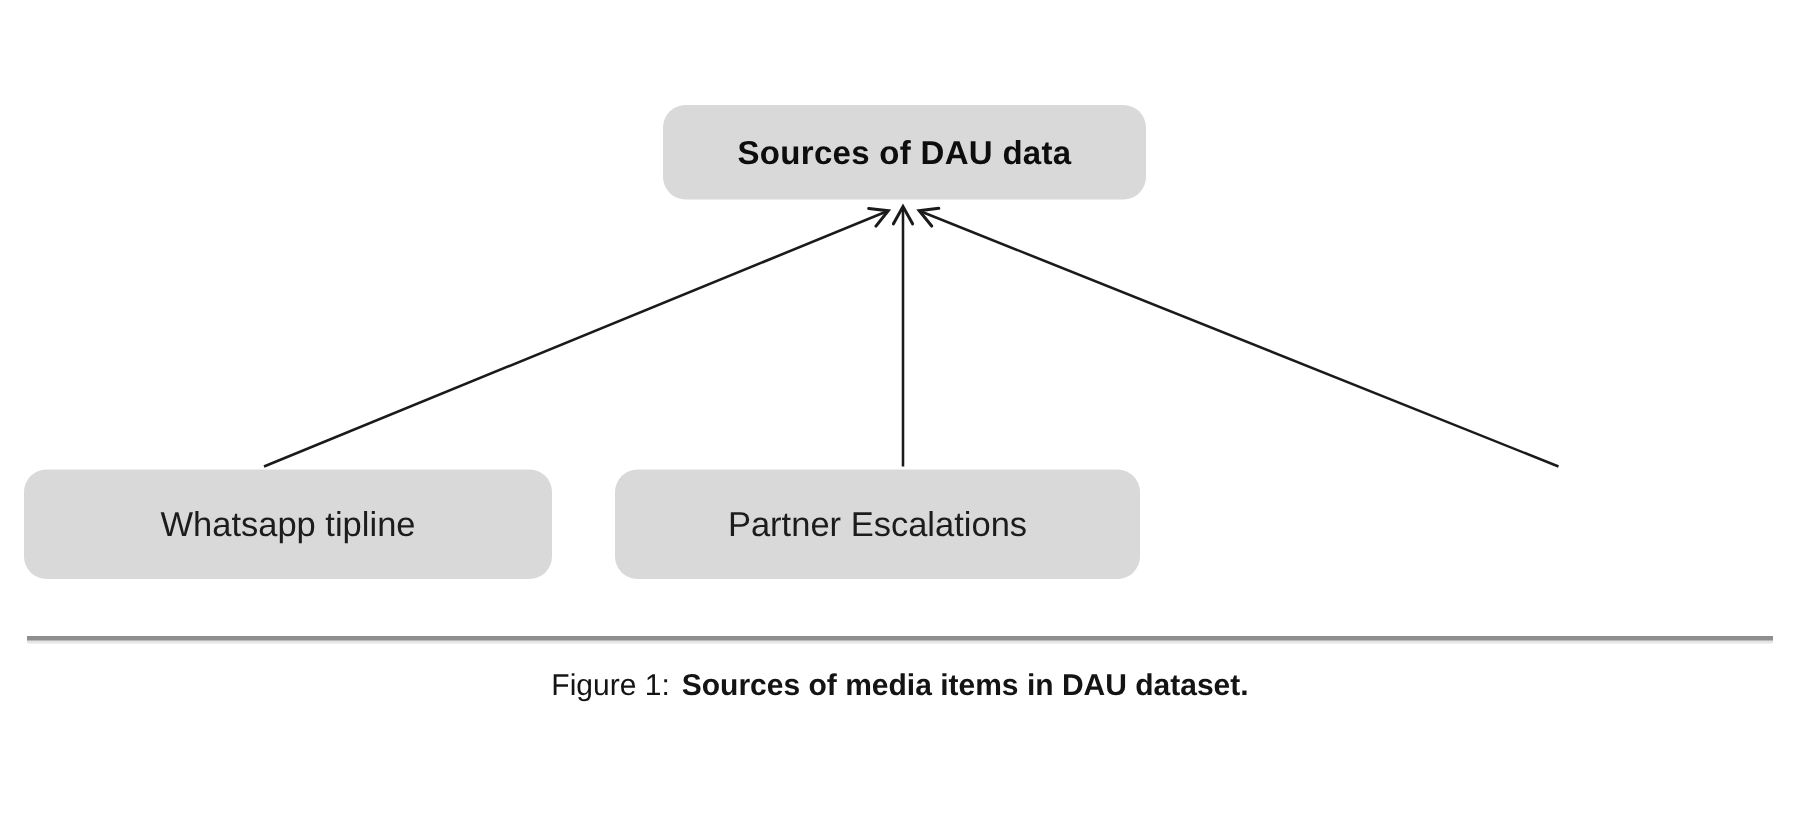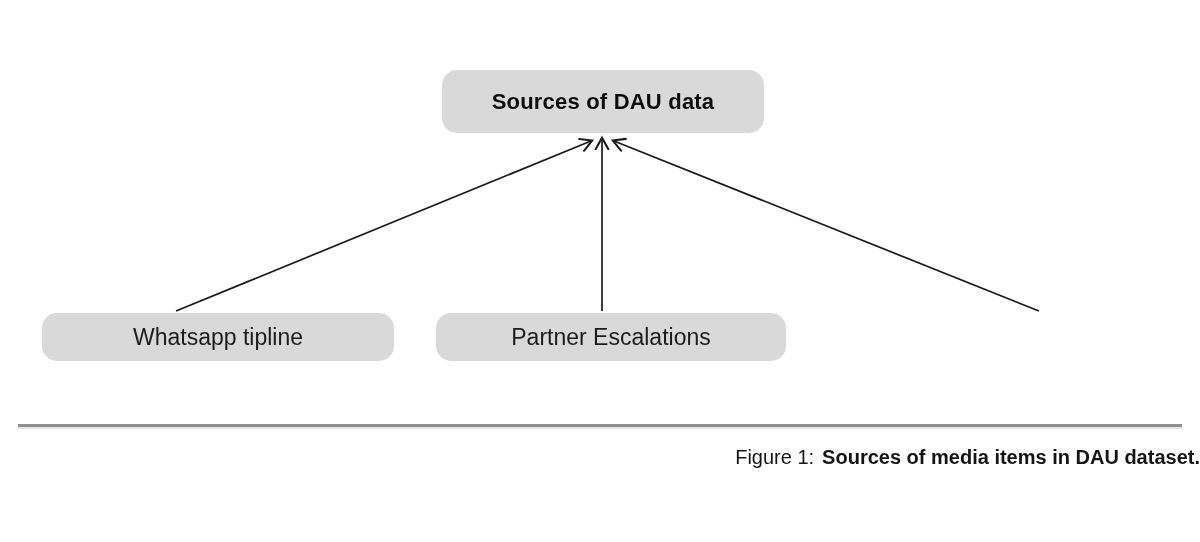--- a/index.html
+++ b/index.html
@@ -32,25 +32,24 @@
   .node.root {
     left: 442px; top: 70px;
     width: 322px; height: 63px;
     font-size: 22px;
     font-weight: 700;
     color: #0d0d0d;
     letter-spacing: 0.2px;
   }
   .node.leaf {
     top: 313px;
-    height: 48px;
+    height: 73px;
     font-size: 23px;
     font-weight: 400;
     color: #1c1c1c;
-    margin-left: 26px;
   }
   .node.leaf-0 { left: 16px;  width: 352px; }
   .node.leaf-1 { left: 410px; width: 350px; }
   .node.leaf-2 { left: 827px; width: 352px; }
   .arrows {
     position: absolute;
     left: 0; top: 0;
     width: 1200px; height: 542px;
     pointer-events: none;
   }
@@ -68,21 +67,21 @@
     position: absolute;
     left: 18px; top: 424px;
     width: 1164px; height: 3px;
     background: var(--rule, #8f8f8f);
     box-shadow: 0 2px 0 rgba(0,0,0,0.10);
   }
   .caption {
     position: absolute;
     left: 0; top: 446px;
     width: 1200px;
-    text-align: right;
+    text-align: center;
     font-size: 20px;
     color: #141414;
   }
   .caption .prefix { font-weight: 400; }
   .caption .title  { font-weight: 700; margin-left: 8px; }
 </style>
 </head>
 <body>
 
 <div class="stage">

